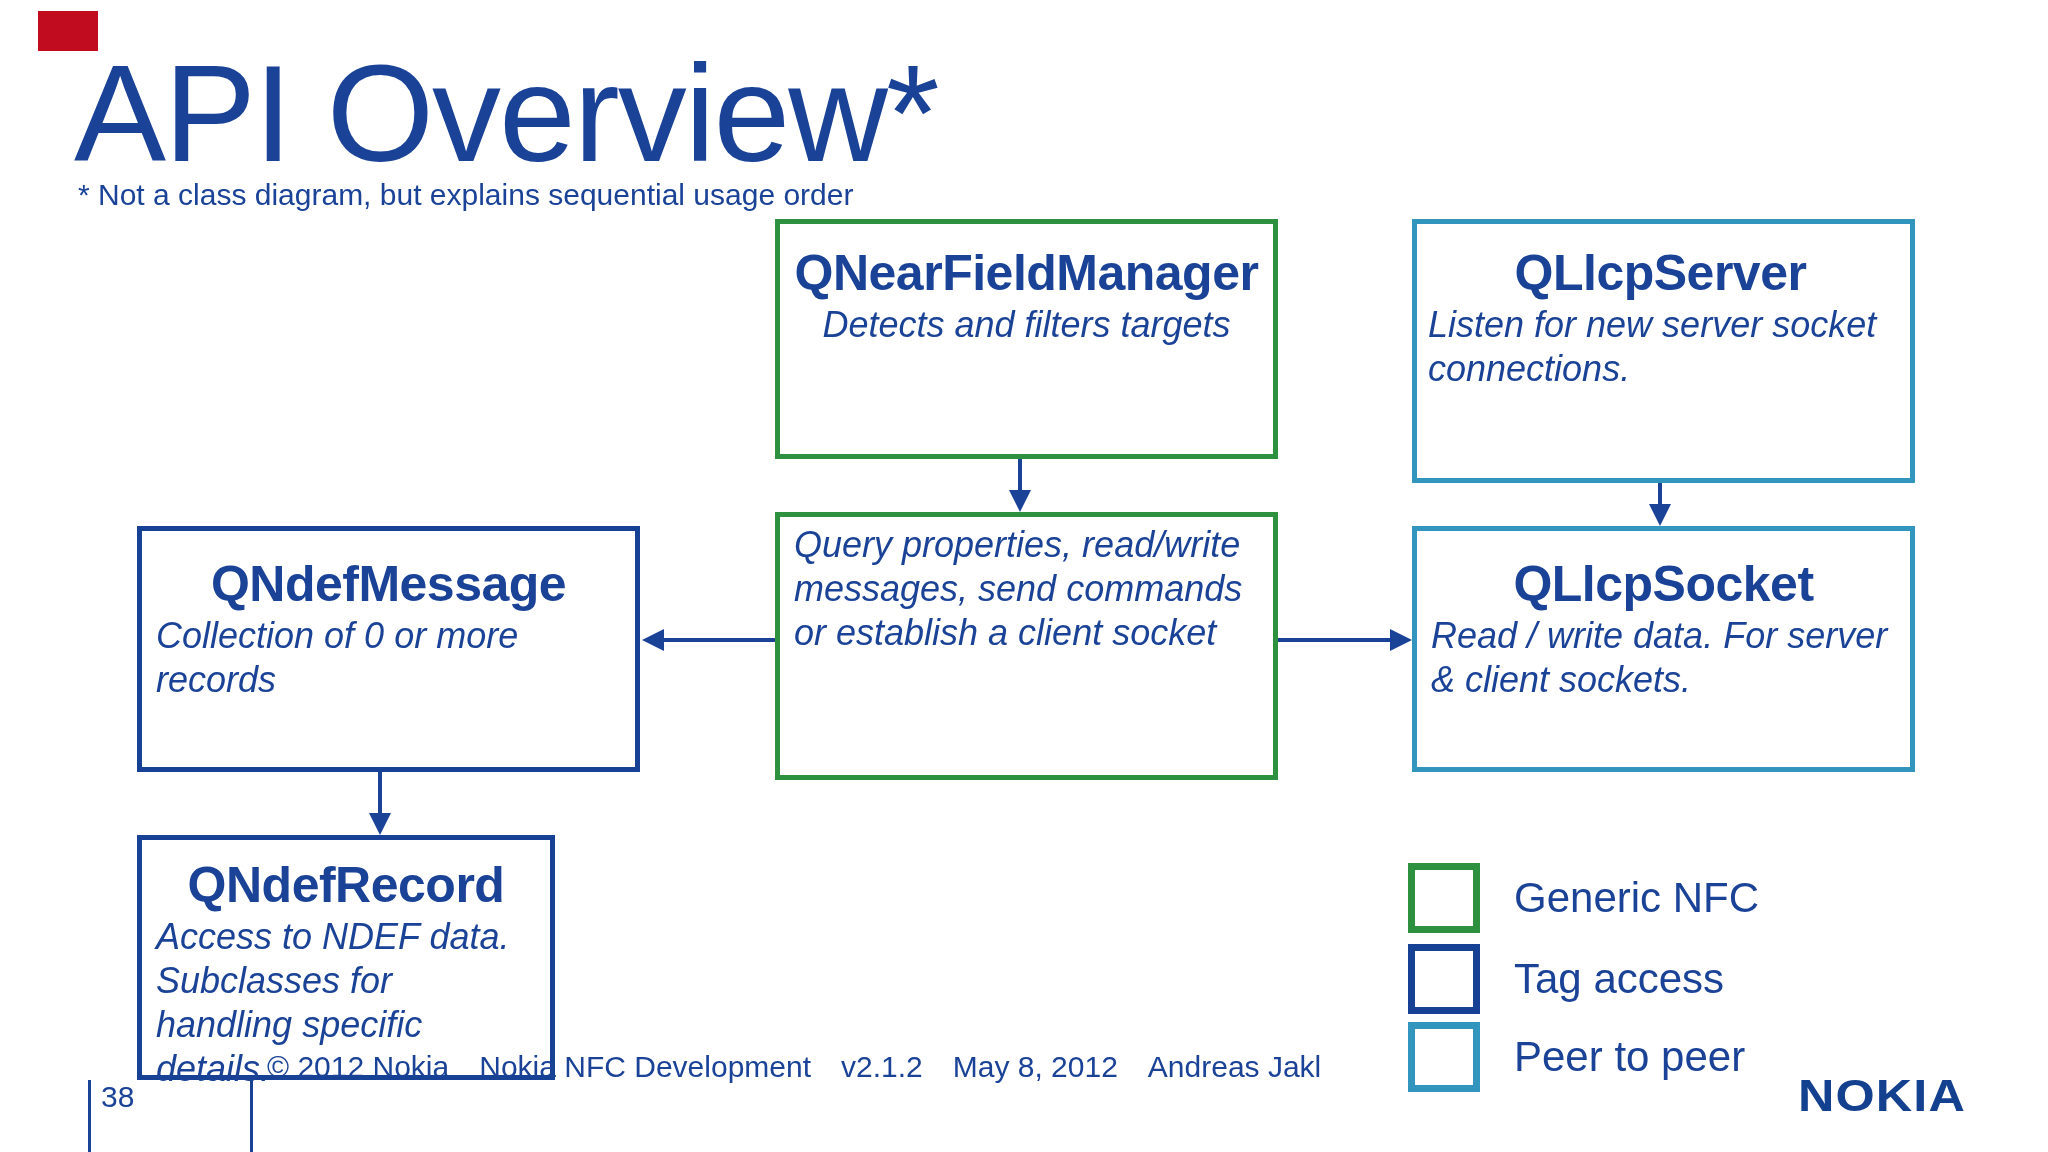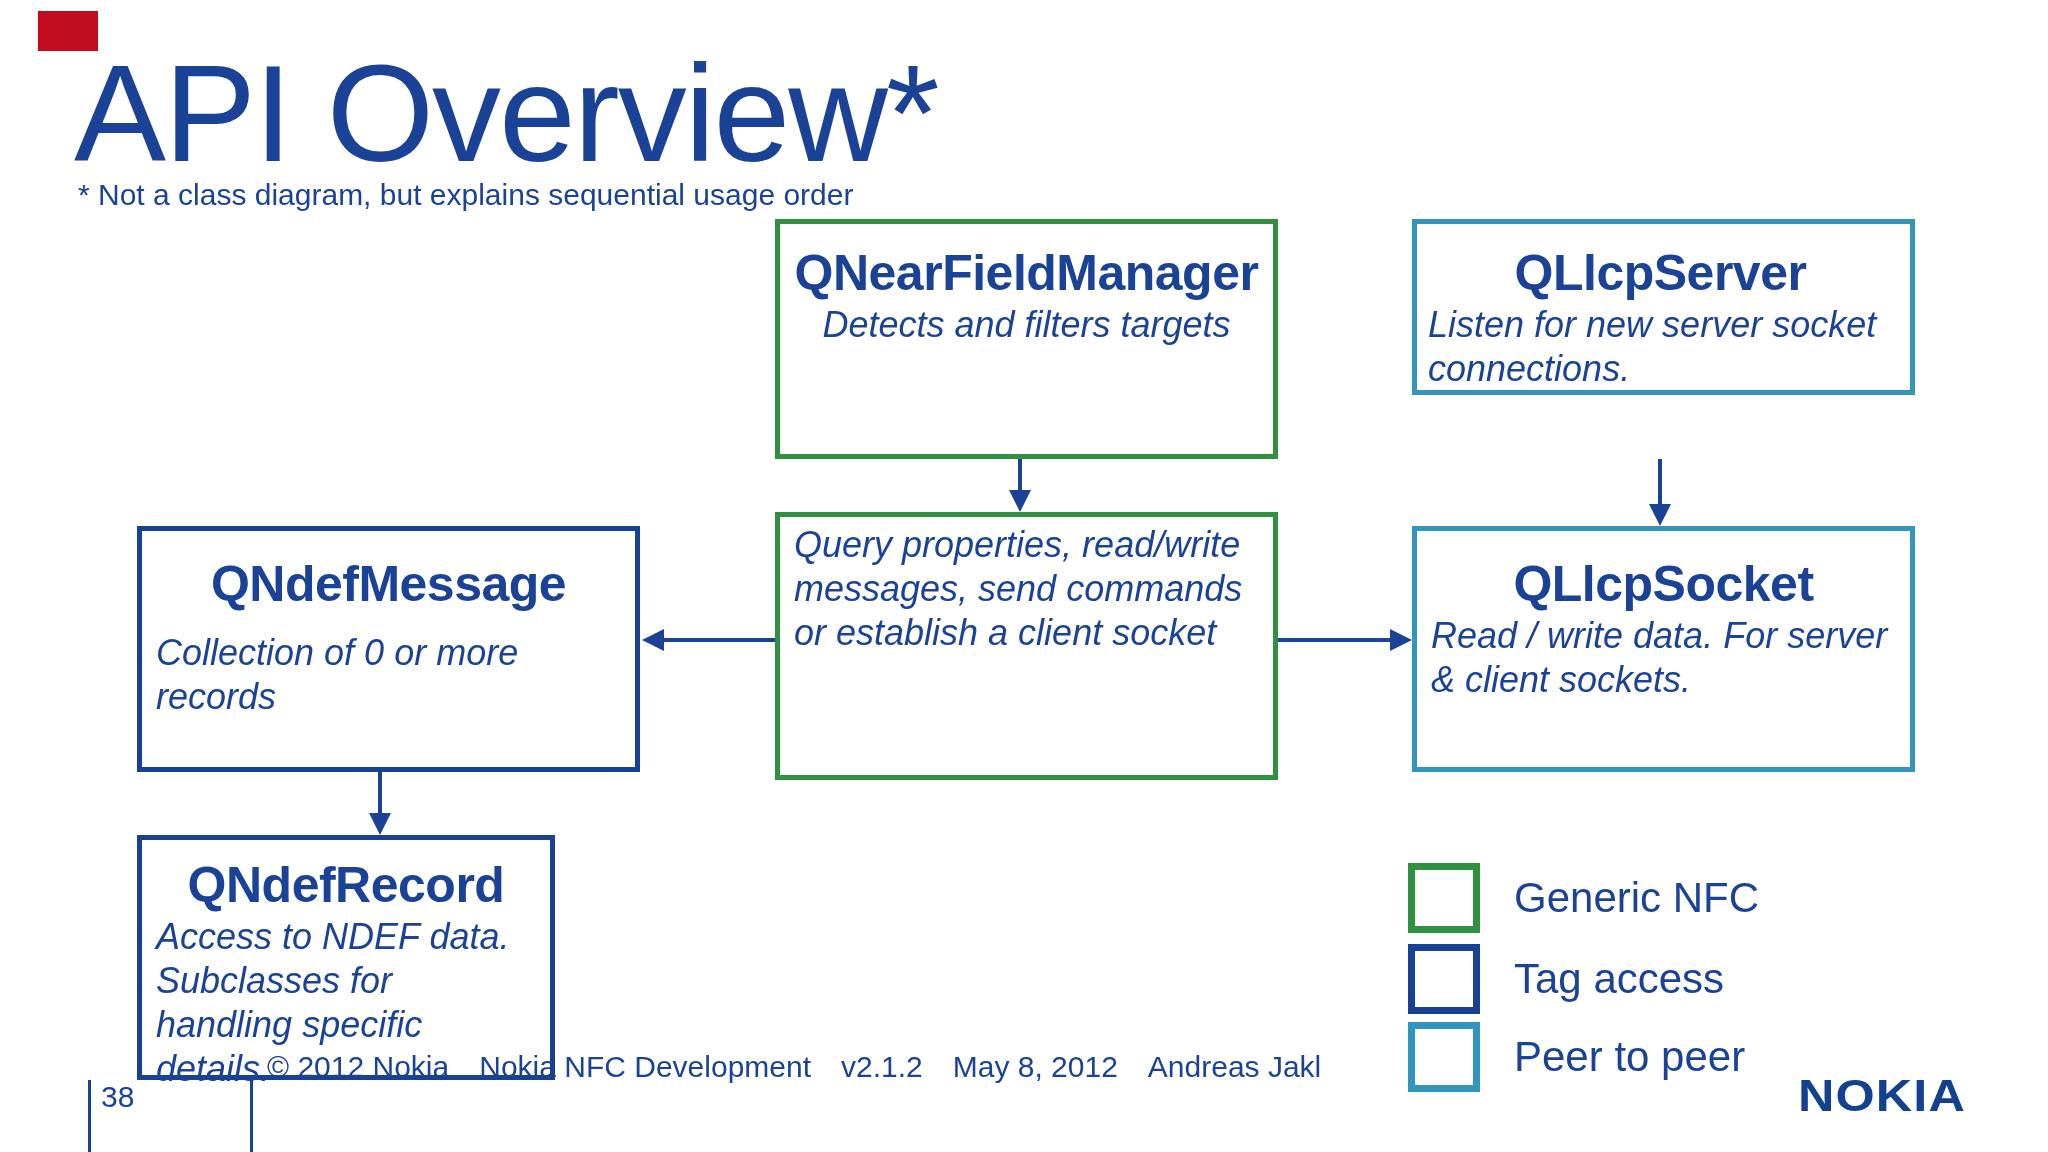--- a/index.html
+++ b/index.html
@@ -20,23 +20,23 @@
     position:absolute;background:#ffffff;box-sizing:border-box;text-align:left;
     display:flex;flex-direction:column;align-items:center;padding:20px 14px 0;
   }
   .cat-generic-nfc{border:5px solid var(--green);}
   .cat-tag-access{border:5px solid var(--tagblue);}
   .cat-peer-to-peer{border:5px solid var(--teal);}
   .box-title{font-weight:700;font-size:50px;letter-spacing:-0.5px;line-height:1.18;
     white-space:nowrap;color:var(--blue);}
   .box-body{font-size:36px;line-height:1.22;color:var(--blue);max-width:465px;font-style:italic;}
   .box-manager{left:775px;top:219px;width:503px;height:240px;}
-  .box-server{left:1412px;top:219px;width:503px;height:176px;padding-left:8px;}
+  .box-server{left:1412px;top:219px;width:503px;height:264px;padding-left:8px;}
   .box-target{left:775px;top:512px;width:503px;height:268px;padding-top:6px;}
-  .box-message{left:137px;top:526px;width:503px;height:246px;padding-top:24px;gap:17px;}
+  .box-message{left:137px;top:526px;width:503px;height:246px;padding-top:24px;}
   .box-socket{left:1412px;top:526px;width:503px;height:246px;padding-top:24px;}
   .box-record{left:137px;top:835px;width:418px;height:245px;padding-top:16px;}
   .arrows{position:absolute;left:0;top:0;width:2048px;height:1152px;pointer-events:none;}
   .legend-row{position:absolute;left:1408px;height:70px;display:flex;align-items:center;gap:34px;}
   .legend-row-0{top:863px;}
   .legend-row-1{top:944px;text-align:center;}
   .legend-row-2{top:1022px;}
   .legend-swatch{width:58px;height:56px;background:#fff;flex:0 0 auto;}
   .sw-generic{border:7px solid var(--green);}
   .sw-tag{border:7px solid var(--tagblue);}

